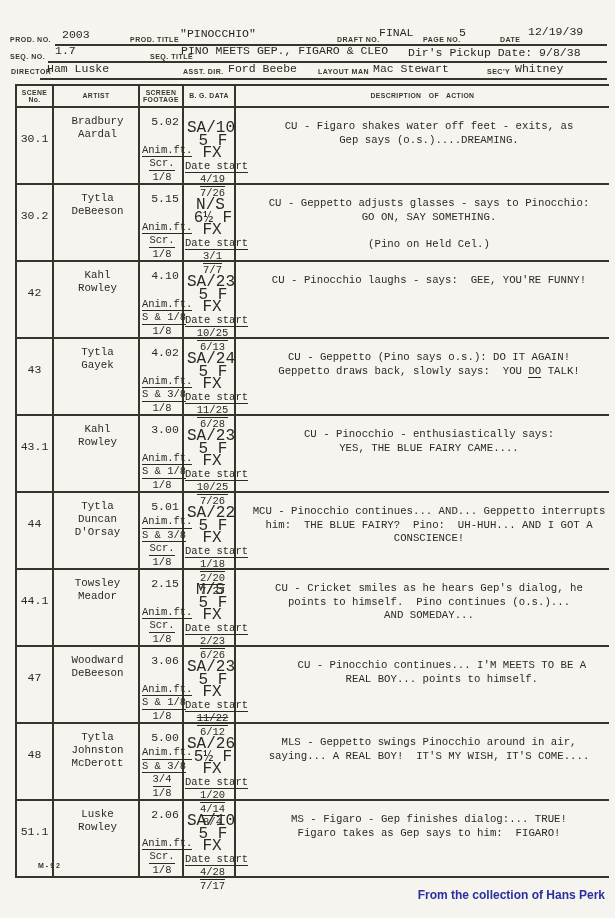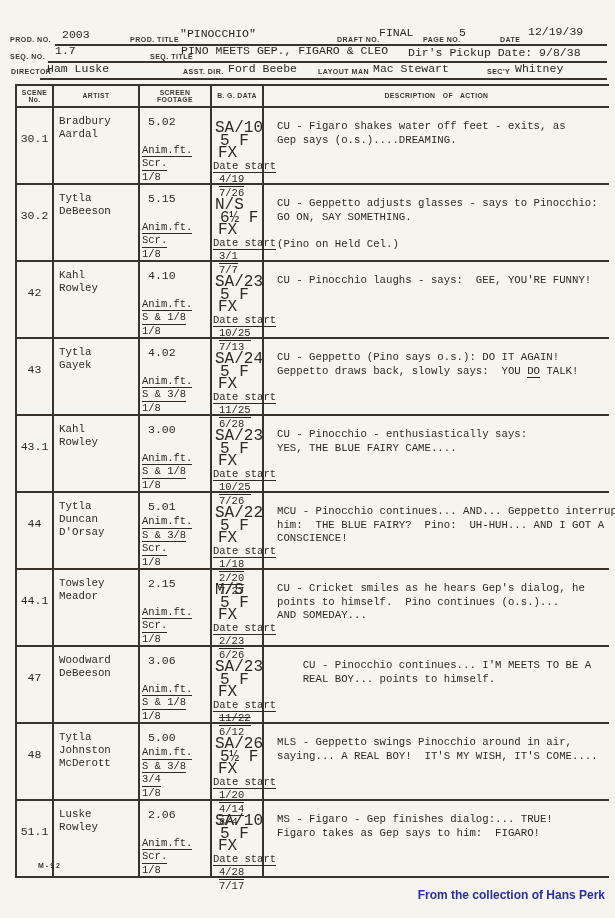--- a/index.html
+++ b/index.html
@@ -10,24 +10,24 @@
         color:var(--ink);font-family:"Liberation Mono","DejaVu Sans Mono",monospace;overflow:hidden;text-decoration:underline;}
   
   .flabel{position:absolute;font-family:"Liberation Sans","DejaVu Sans",sans-serif;
           font-size:7px;font-weight:bold;letter-spacing:.5px;color:#3a352c;white-space:nowrap;}
   .typed{position:absolute;font-size:11.5px;white-space:nowrap;color:#2b2720;}
   .hrule{position:absolute;height:2px;background:var(--rule);}
   
   .dtable{position:absolute;left:15px;top:84px;width:592px;
           border-top:2px solid var(--rule);border-left:2px solid var(--rule);}
   .thead,.trow{display:flex;border-bottom:2px solid var(--rule);}
-  .cell{border-right:2px solid var(--rule);box-sizing:border-box;overflow:visible;}
+  .cell{border-right:2px solid var(--rule);box-sizing:border-box;overflow:visible;text-align:center;}
   .c-scene{width:37px;flex:none;}
   .c-artist{width:86px;flex:none;}
-  .c-footage{width:72px;flex:none;}
+  .c-footage{width:44px;flex:none;}
   .c-bg{width:52px;flex:none;}
   .c-desc{flex:1;border-right:none;}
   .thead{height:20px;}
   .thead .cell{display:flex;flex-direction:column;justify-content:center;align-items:center;
                font-family:"Liberation Sans","DejaVu Sans",sans-serif;font-size:6.8px;font-weight:bold;
                letter-spacing:.4px;color:#3a352c;line-height:7.5px;text-align:center;}
   .thead .c-desc{word-spacing:5px;}
   .trow{height:75px;}
   .c-scene.body{padding-top:24px;text-align:center;font-size:11.5px;}
   .c-artist.body{padding:7px 2px 0 5px;font-size:10.8px;line-height:13px;}
@@ -181,21 +181,21 @@
           </div>
           <div class="cell c-bg body">
             <div class="bgtop">
               <div class="bg0">SA/23</div>
               <div class="bg1">5 F</div>
               <div class="bg2">FX</div>
             </div>
             <div class="bgroup dates">
               <div class="subline"><span class="ul">Date start</span></div>
               <div class="subline"><span class="ul">10/25</span></div>
-              <div class="subline"><span class="">7/13</span></div>
+              <div class="subline"><span class="">6/13</span></div>
             </div>
           </div>
           <div class="cell c-desc body">
             <div class="dline">CU - Pinocchio laughs - says:  GEE, YOU'RE FUNNY!</div>
           </div>
         </div>
         <div class="trow">
           <div class="cell c-scene body">43</div>
           <div class="cell c-artist body">
             <div>Tytla</div>

